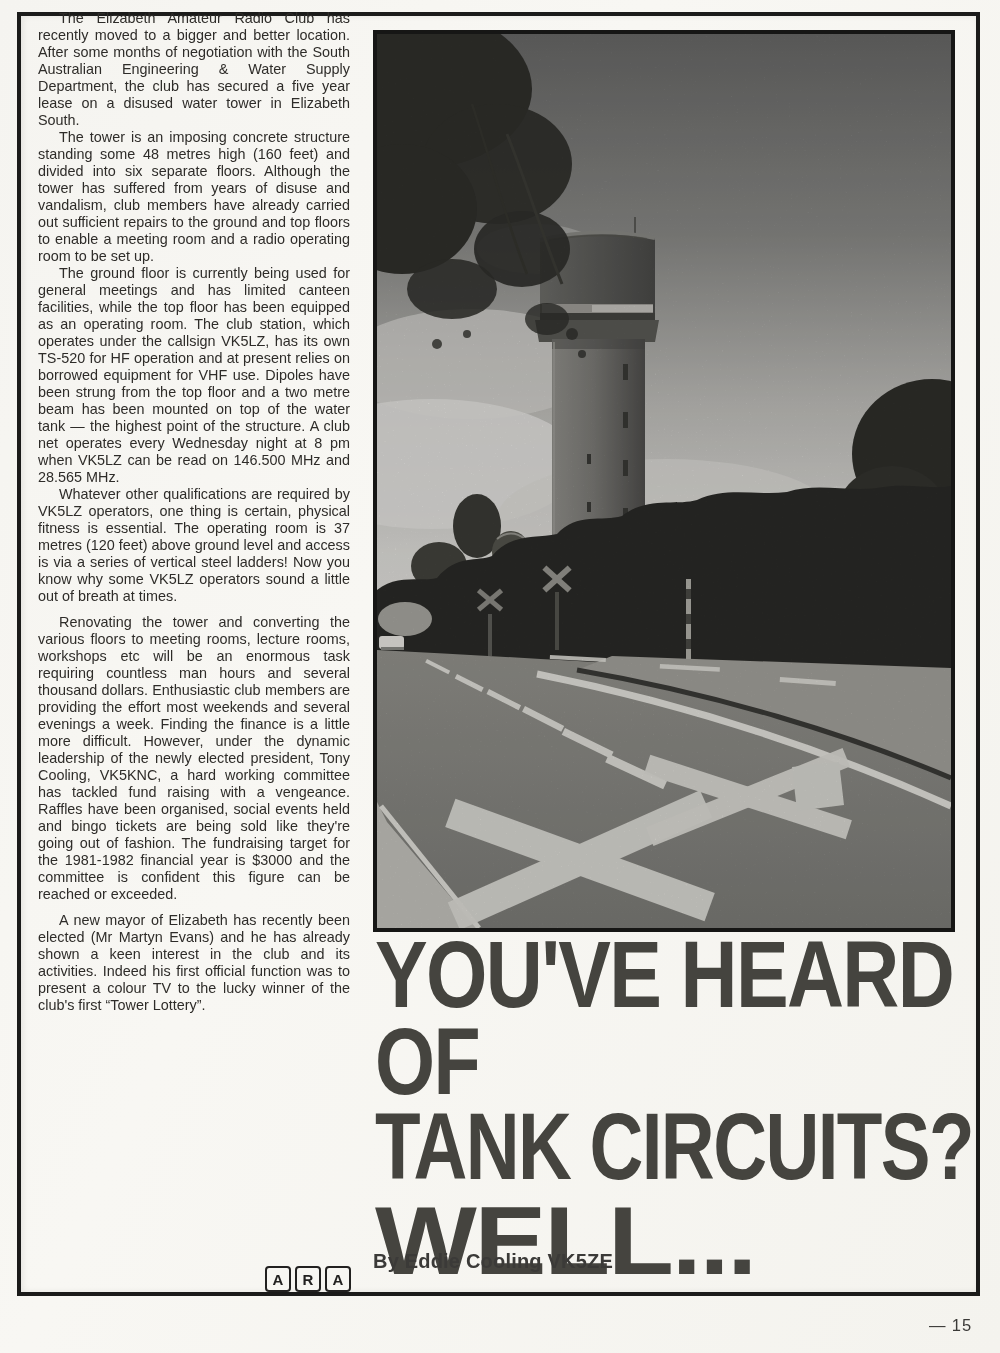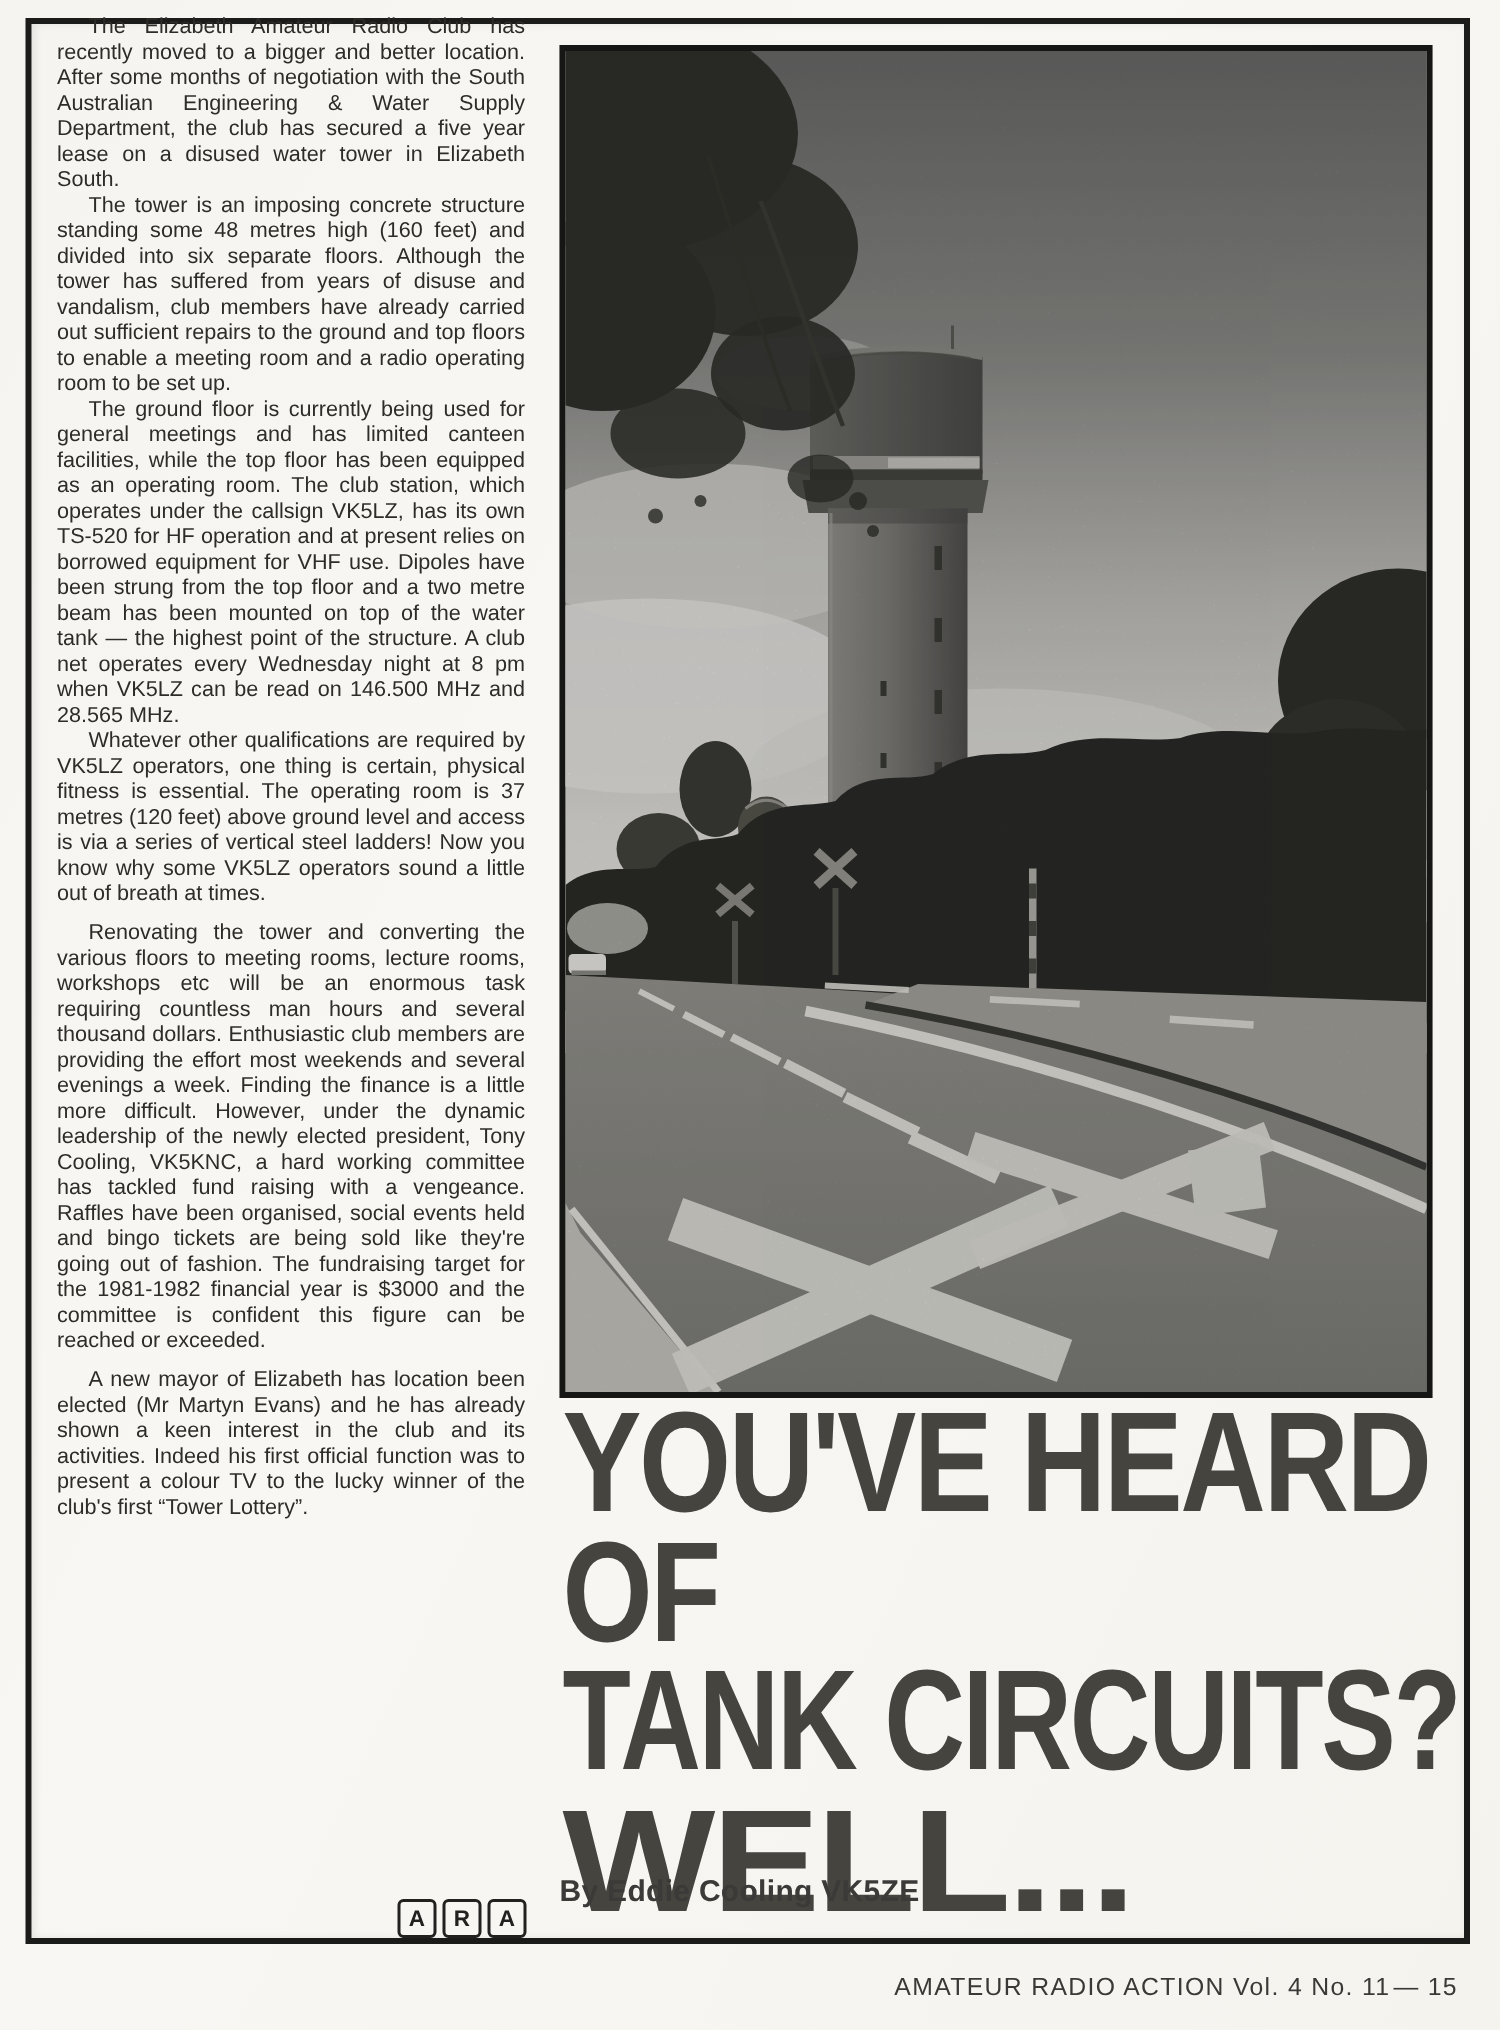--- a/index.html
+++ b/index.html
@@ -59,21 +59,21 @@
 <div class="page">
 
   <div class="frame"></div>
 
   <div class="text-column">
     <p>The Elizabeth Amateur Radio Club has recently moved to a bigger and better location. After some months of negotiation with the South Australian Engineering &amp; Water Supply Department, the club has secured a five year lease on a disused water tower in Elizabeth South.</p>
     <p>The tower is an imposing concrete structure standing some 48 metres high (160 feet) and divided into six separate floors. Although the tower has suffered from years of disuse and vandalism, club members have already carried out sufficient repairs to the ground and top floors to enable a meeting room and a radio operating room to be set up.</p>
     <p>The ground floor is currently being used for general meetings and has limited canteen facilities, while the top floor has been equipped as an operating room. The club station, which operates under the callsign VK5LZ, has its own TS-520 for HF operation and at present relies on borrowed equipment for VHF use. Dipoles have been strung from the top floor and a two metre beam has been mounted on top of the water tank — the highest point of the structure. A club net operates every Wednesday night at 8 pm when VK5LZ can be read on 146.500 MHz and 28.565 MHz.</p>
     <p>Whatever other qualifications are required by VK5LZ operators, one thing is certain, physical fitness is essential. The operating room is 37 metres (120 feet) above ground level and access is via a series of vertical steel ladders! Now you know why some VK5LZ operators sound a little out of breath at times.</p>
     <p class="gap">Renovating the tower and converting the various floors to meeting rooms, lecture rooms, workshops etc will be an enormous task requiring countless man hours and several thousand dollars. Enthusiastic club members are providing the effort most weekends and several evenings a week. Finding the finance is a little more difficult. However, under the dynamic leadership of the newly elected president, Tony Cooling, VK5KNC, a hard working committee has tackled fund raising with a vengeance. Raffles have been organised, social events held and bingo tickets are being sold like they're going out of fashion. The fundraising target for the 1981-1982 financial year is $3000 and the committee is confident this figure can be reached or exceeded.</p>
-    <p class="gap">A new mayor of Elizabeth has location been elected (Mr Martyn Evans) and he has already shown a keen interest in the club and its activities. Indeed his first official function was to present a colour TV to the lucky winner of the club's first “Tower Lottery”.</p>
+    <p class="gap">A new mayor of Elizabeth has recently been elected (Mr Martyn Evans) and he has already shown a keen interest in the club and its activities. Indeed his first official function was to present a colour TV to the lucky winner of the club's first “Tower Lottery”.</p>
   </div>
 
   <div class="ara-logo">
     <span class="ara-box">A</span>
     <span class="ara-box">R</span>
     <span class="ara-box">A</span>
   </div>
 
   <div class="photo">
     <svg viewBox="0 0 574 894" xmlns="http://www.w3.org/2000/svg">
@@ -236,17 +236,16 @@
   <svg class="headline-svg" style="left:373px;top:1107px;" width="610" height="84">
     <text class="headline-text" x="2" y="72" font-size="95" textLength="598" lengthAdjust="spacingAndGlyphs">TANK CIRCUITS?</text>
   </svg>
   <svg class="headline-svg" style="left:373px;top:1198px;" width="400" height="88">
     <text class="headline-text" x="2" y="76" font-size="97" textLength="380" lengthAdjust="spacingAndGlyphs">WELL...</text>
   </svg>
 
   <div class="byline">By Eddie Cooling VK5ZE</div>
 
   <div class="footer">
-    <span class="footer-left">AMATEUR RADIO ACTION Vol. 4 No. 11</span>
     <span class="footer-right">— 15</span>
   </div>
 
 </div>
 
 </body></html>

